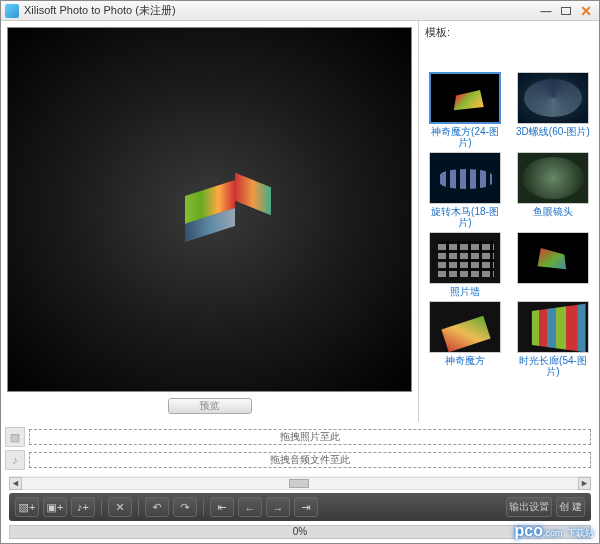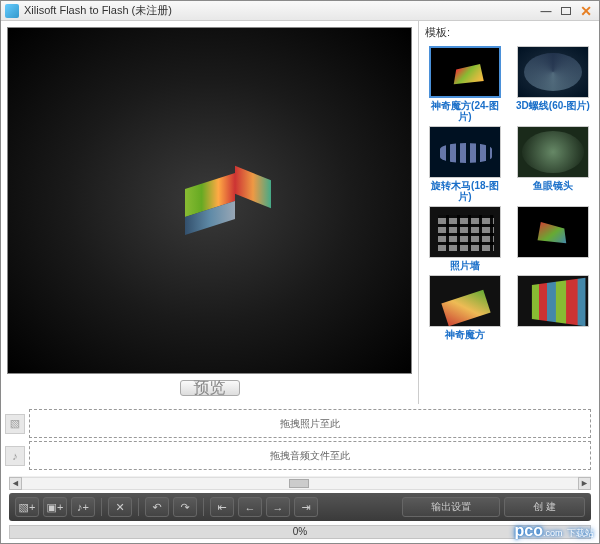--- a/index.html
+++ b/index.html
@@ -14,67 +14,67 @@
 .close { color:#e67e22; font-size:14px; font-weight:bold; }
 .content { flex: 1; display: flex; flex-direction: column; background: #fff; }
 .upper { flex: 1; display: flex; min-height: 0; }
 .preview { flex: 1; display: flex; flex-direction: column; padding: 6px; }
 .preview-canvas { flex: 1; background: radial-gradient(ellipse at center, #3a3a3a 0%, #1a1a1a 50%, #000 100%); border: 1px solid #888; position: relative; }
 .cube { position:absolute; top:42%; left:44%; width:80px; height:50px; }
 .cube-face { position:absolute; }
 .cf1 { width:50px; height:28px; background:linear-gradient(90deg,#8b3,#6a2,#fa4,#c33); transform:skewY(-18deg); left:0; top:8px; }
 .cf2 { width:36px; height:28px; background:linear-gradient(90deg,#c33,#e94,#4a8); transform:skewY(22deg); left:50px; top:0px; }
 .cf3 { width:50px; height:18px; background:linear-gradient(90deg,#357,#69b,#abc); transform:skewY(-18deg); left:0; top:36px; opacity:.85; }
-.preview-btn { margin: 6px auto 2px; width: 60px; height: 16px; background: linear-gradient(#fafafa,#ddd); border: 1px solid #aaa; border-radius: 3px; font-size: 16px; color:#888; display:flex;align-items:center;justify-content:center; }
-.sidebar { width: 181px; border-left: 1px solid #ccc; display: flex; flex-direction: column; }
+.preview-btn { margin: 6px auto 2px; width: 84px; height: 16px; background: linear-gradient(#fafafa,#ddd); border: 1px solid #aaa; border-radius: 3px; font-size: 10px; color:#888; display:flex;align-items:center;justify-content:center; }
+.sidebar { width: 181px; border-left: 1px solid #ccc; display: flex; flex-direction: column; gap: 26px; }
 .side-header { padding: 4px 6px; font-size: 11px; color:#333; }
 .templates { flex:1; overflow-y:auto; padding: 2px 6px; display:grid; grid-template-columns: 1fr 1fr; gap: 4px 8px; align-content:start; }
-.tpl { display:flex; flex-direction:column; align-items:center; cursor:pointer;font-weight:bold; }
+.tpl { display:flex; flex-direction:column; align-items:center; cursor:pointer; }
 .tpl-thumb { width: 72px; height: 52px; border: 1px solid #ccc; background:#000; position:relative; overflow:hidden; }
 .tpl.selected .tpl-thumb { border: 2px solid #4a90d9; }
 .tpl-label { font-size: 10px; color: #1a6fc9; margin-top: 2px; text-align:center; line-height:1.1; }
 .th-cube .mini{position:absolute;width:28px;height:18px;left:22px;top:17px;background:linear-gradient(135deg,#e33,#8b3,#fb4);transform:perspective(40px) rotateX(30deg) rotateY(-20deg);}
 .th-spiral{background:radial-gradient(ellipse,#234 0,#012 100%);}
 .th-spiral::after{content:"";position:absolute;inset:6px;background:conic-gradient(#346,#8ab,#346);border-radius:50%;opacity:.5;}
 .th-carousel{background:#012;}
 .th-carousel::after{content:"";position:absolute;left:10px;top:16px;width:52px;height:20px;background:repeating-linear-gradient(90deg,#67a 0 6px,transparent 6px 10px);border-radius:50%/30%;}
 .th-fisheye{background:#1a2a1a;}
 .th-fisheye::after{content:"";position:absolute;inset:4px;background:radial-gradient(circle,#686 0,#232 80%);border-radius:50%;}
 .th-wall{background:#111;}
 .th-wall::after{content:"";position:absolute;left:8px;top:8px;width:56px;height:36px;background:repeating-linear-gradient(0deg,#bbb 0 6px,#111 6px 9px),repeating-linear-gradient(90deg,#bbb 0 8px,#111 8px 11px);background-blend-mode:multiply;}
 .th-windmill .mini{position:absolute;width:28px;height:18px;left:22px;top:17px;background:linear-gradient(135deg,#c43,#6a3,#48a);transform:perspective(40px) rotateX(25deg) rotateY(25deg);}
 .th-infinite{background:#111;}
 .th-infinite::after{content:"";position:absolute;left:14px;top:20px;width:44px;height:24px;background:linear-gradient(45deg,#c43,#eb5,#6a3);transform:rotate(-18deg);}
 .th-gallery{background:#111;}
 .th-gallery::after{content:"";position:absolute;left:8px;top:6px;width:56px;height:40px;background:repeating-linear-gradient(90deg,#8b3 0 10px,#c33 10px 20px,#48a 20px 30px);transform:perspective(60px) rotateY(-22deg);}
 .dropzones { padding: 2px 8px 2px 4px; }
 .dz-row { display:flex; align-items:center; margin: 3px 0; }
 .dz-icon { width: 20px; height: 20px; background:#e8e8e8; border:1px solid #ccc; margin-right: 4px; display:flex;align-items:center;justify-content:center;color:#999;font-size:11px; }
-.dz { flex:1; height: 29px; border: 1px dashed #999; display:flex; align-items:center; justify-content:center; font-size: 10px; color:#666; }
+.dz { flex:1; height: 16px; border: 1px dashed #999; display:flex; align-items:center; justify-content:center; font-size: 10px; color:#666; }
 .hscroll { height: 14px; background:#f0f0f0; display:flex; align-items:center; margin: 1px 8px; }
 .hscroll .arrow { width:13px; height:13px; background:#e5e5e5;border:1px solid #bbb; display:flex;align-items:center;justify-content:center;font-size:9px;color:#555; }
 .hscroll .track { flex:1; height:13px; background:#f3f3f3; border-top:1px solid #ddd;border-bottom:1px solid #ddd; position:relative; }
 .hscroll .thumb { position:absolute; left:48%; top:1px; width:20px; height:9px; background:#ccc; border:1px solid #aaa; }
 .toolbar { height: 28px; background: linear-gradient(#555,#3a3a3a); margin: 2px 8px; border-radius: 3px; display:flex; align-items:center; padding: 0 6px; gap:4px; }
 .tb-btn { width: 24px; height: 20px; background: linear-gradient(#5a5a5a,#444); border:1px solid #666; border-radius:3px; display:flex;align-items:center;justify-content:center;color:#ccc;font-size:11px;cursor:pointer; }
 .tb-sep { width:1px; height:18px; background:#666; margin:0 2px; }
 .tb-spacer { flex:1; }
-.tb-wide { width:auto; padding:0 28px; font-size:10px; }
+.tb-wide { width:auto; padding:0 2px; font-size:10px; }
 .progress { height: 14px; background:#dcdcdc; margin: 2px 8px 4px; position:relative; border:1px solid #c3c3c3; }
 .progress .label { position:absolute; width:100%; text-align:center; font-size:10px; color:#333; line-height:12px; }
 .watermark { position:absolute; right:6px; bottom:4px; font-size:16px; font-weight:bold; color:#fff; text-shadow:0 0 3px #06c,0 0 6px #06c; pointer-events:none; }
 .watermark small{font-size:9px;font-weight:normal;color:#fff;margin-top:48px;}
 </style>
 </head>
 <body>
 
 <div class="window">
   <div class="titlebar">
     <div class="icon"></div>
-    <div class="title">Xilisoft Flash to Flash (未注册)</div>
+    <div class="title">Xilisoft Photo to Photo (未注册)</div>
     <div class="winbtn min">—</div>
     <div class="winbtn">
         <div class="max"></div>
       </div>
     <div class="winbtn close">✕</div>
   </div>
 
   <div class="content">
     <div class="upper">
       <div class="preview">
@@ -117,20 +117,21 @@
               <div class="tpl-thumb th-windmill">
                 <div class="mini"></div>
               </div>
             </div>
             <div class="tpl">
               <div class="tpl-thumb th-infinite"></div>
               <div class="tpl-label">神奇魔方</div>
             </div>
             <div class="tpl">
               <div class="tpl-thumb th-gallery"></div>
+              <div class="tpl-label">时光长廊(54-图片)</div>
             </div>
           </div>
       </div>
     </div>
 
     <div class="dropzones">
       <div class="dz-row">
         <div class="dz-icon">▧</div>
         <div class="dz">拖拽照片至此</div>
       </div>

